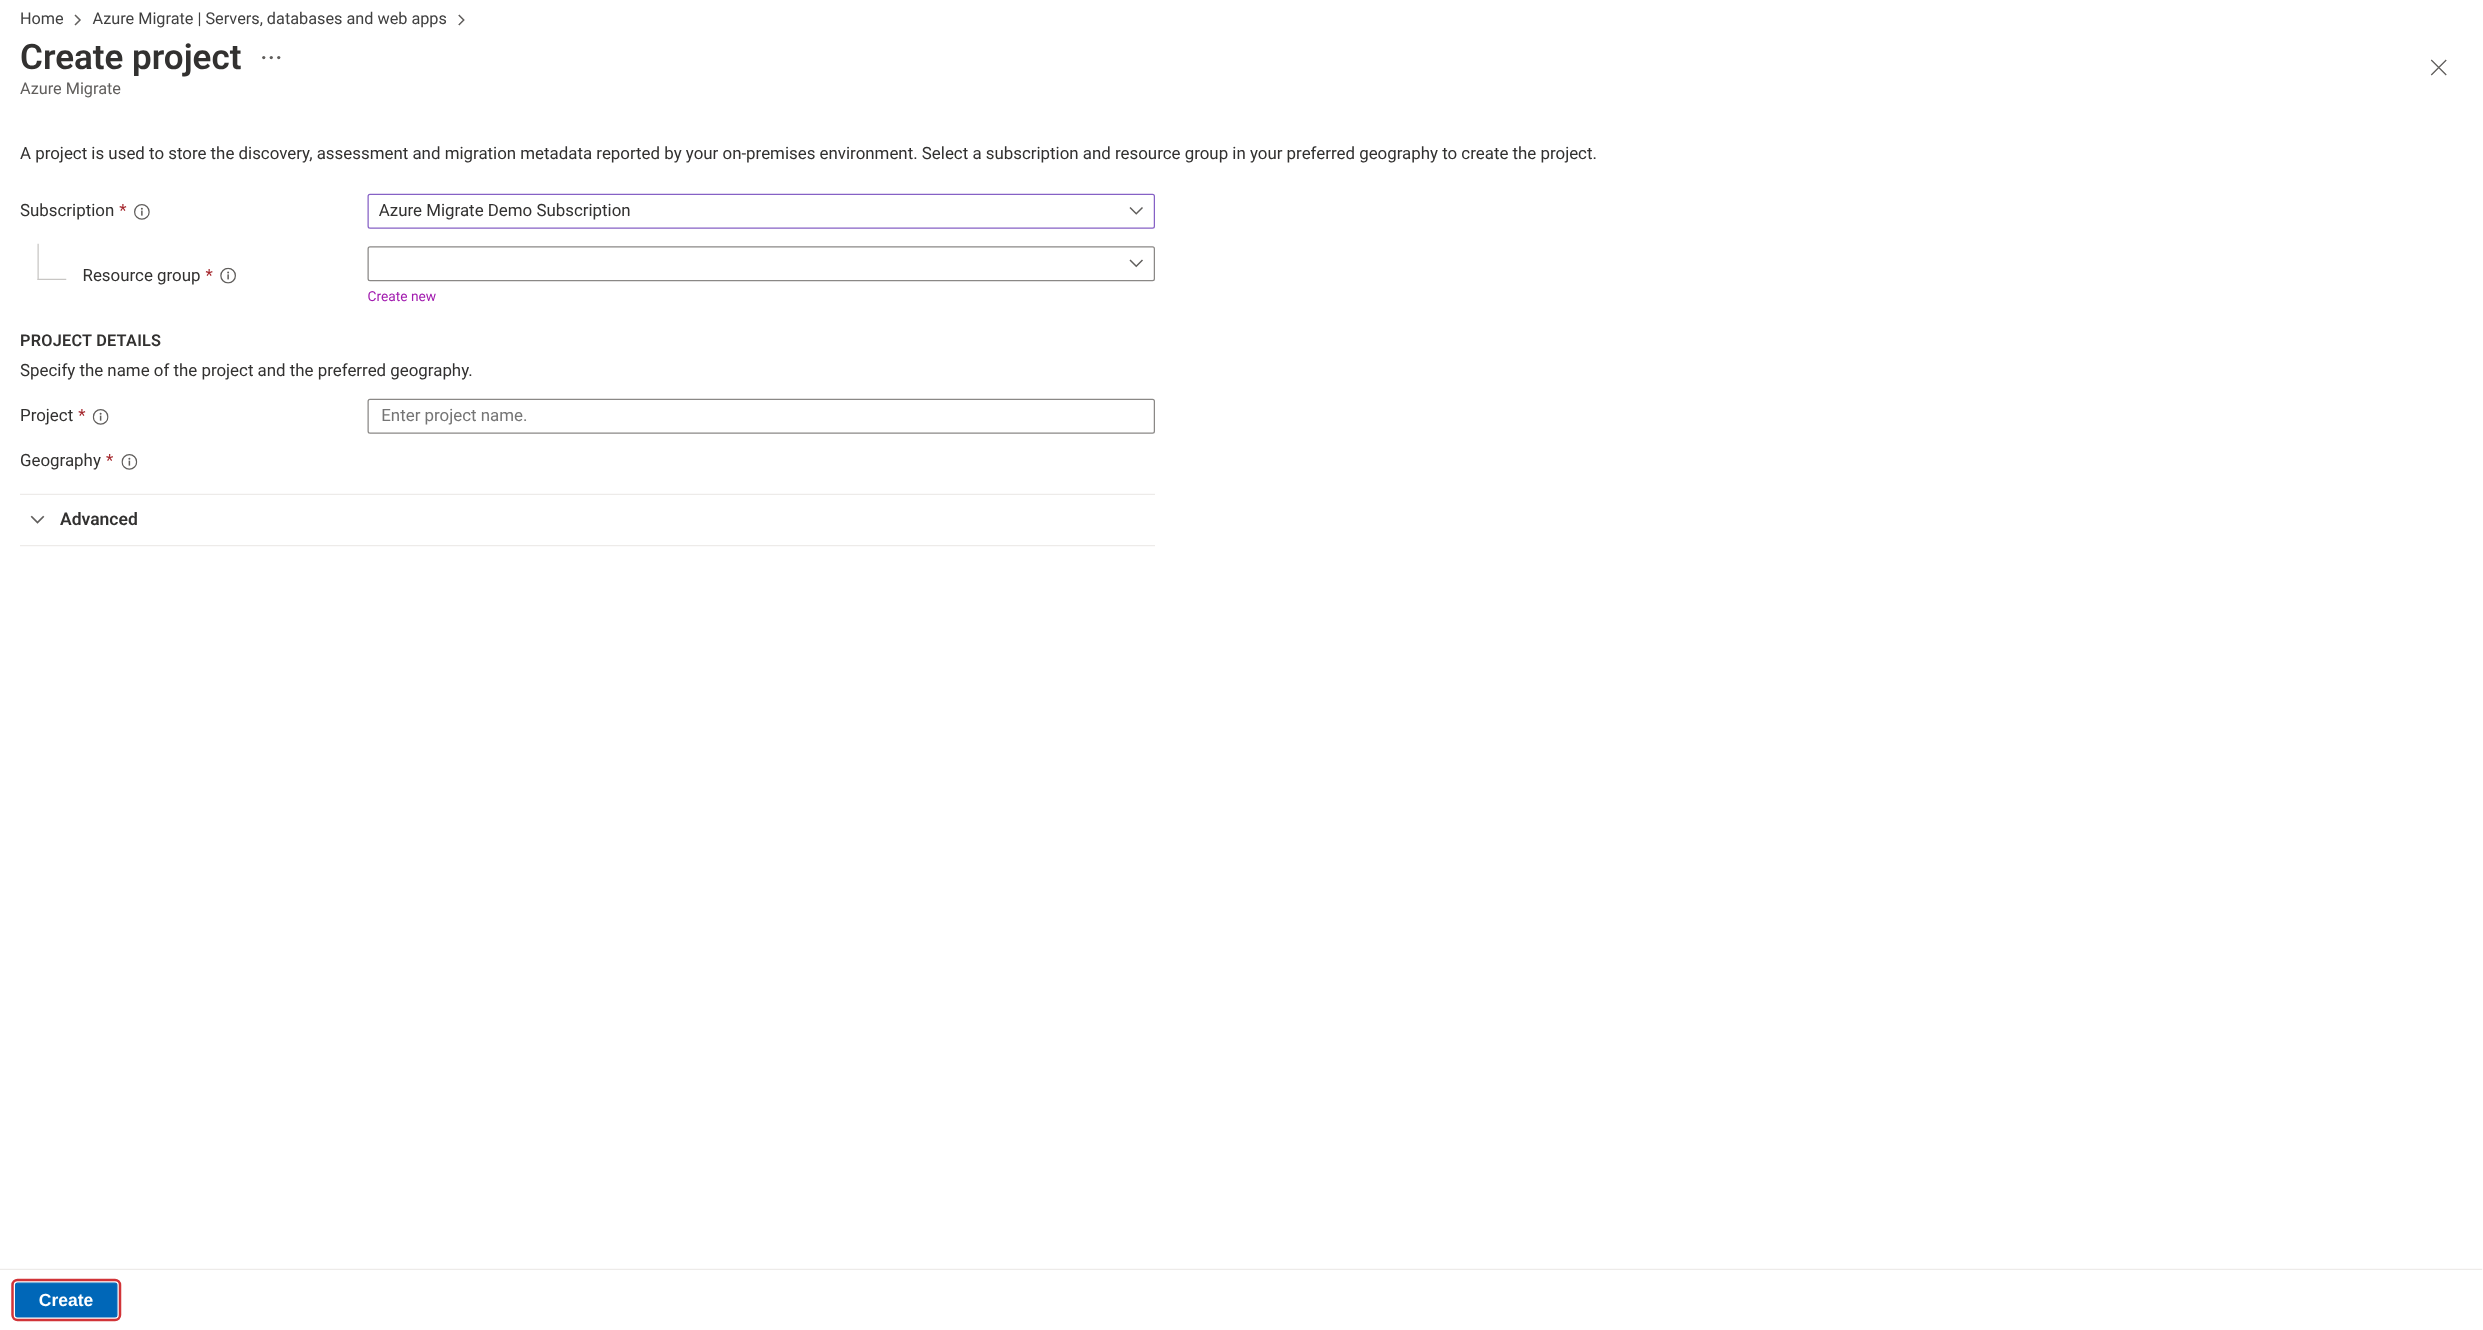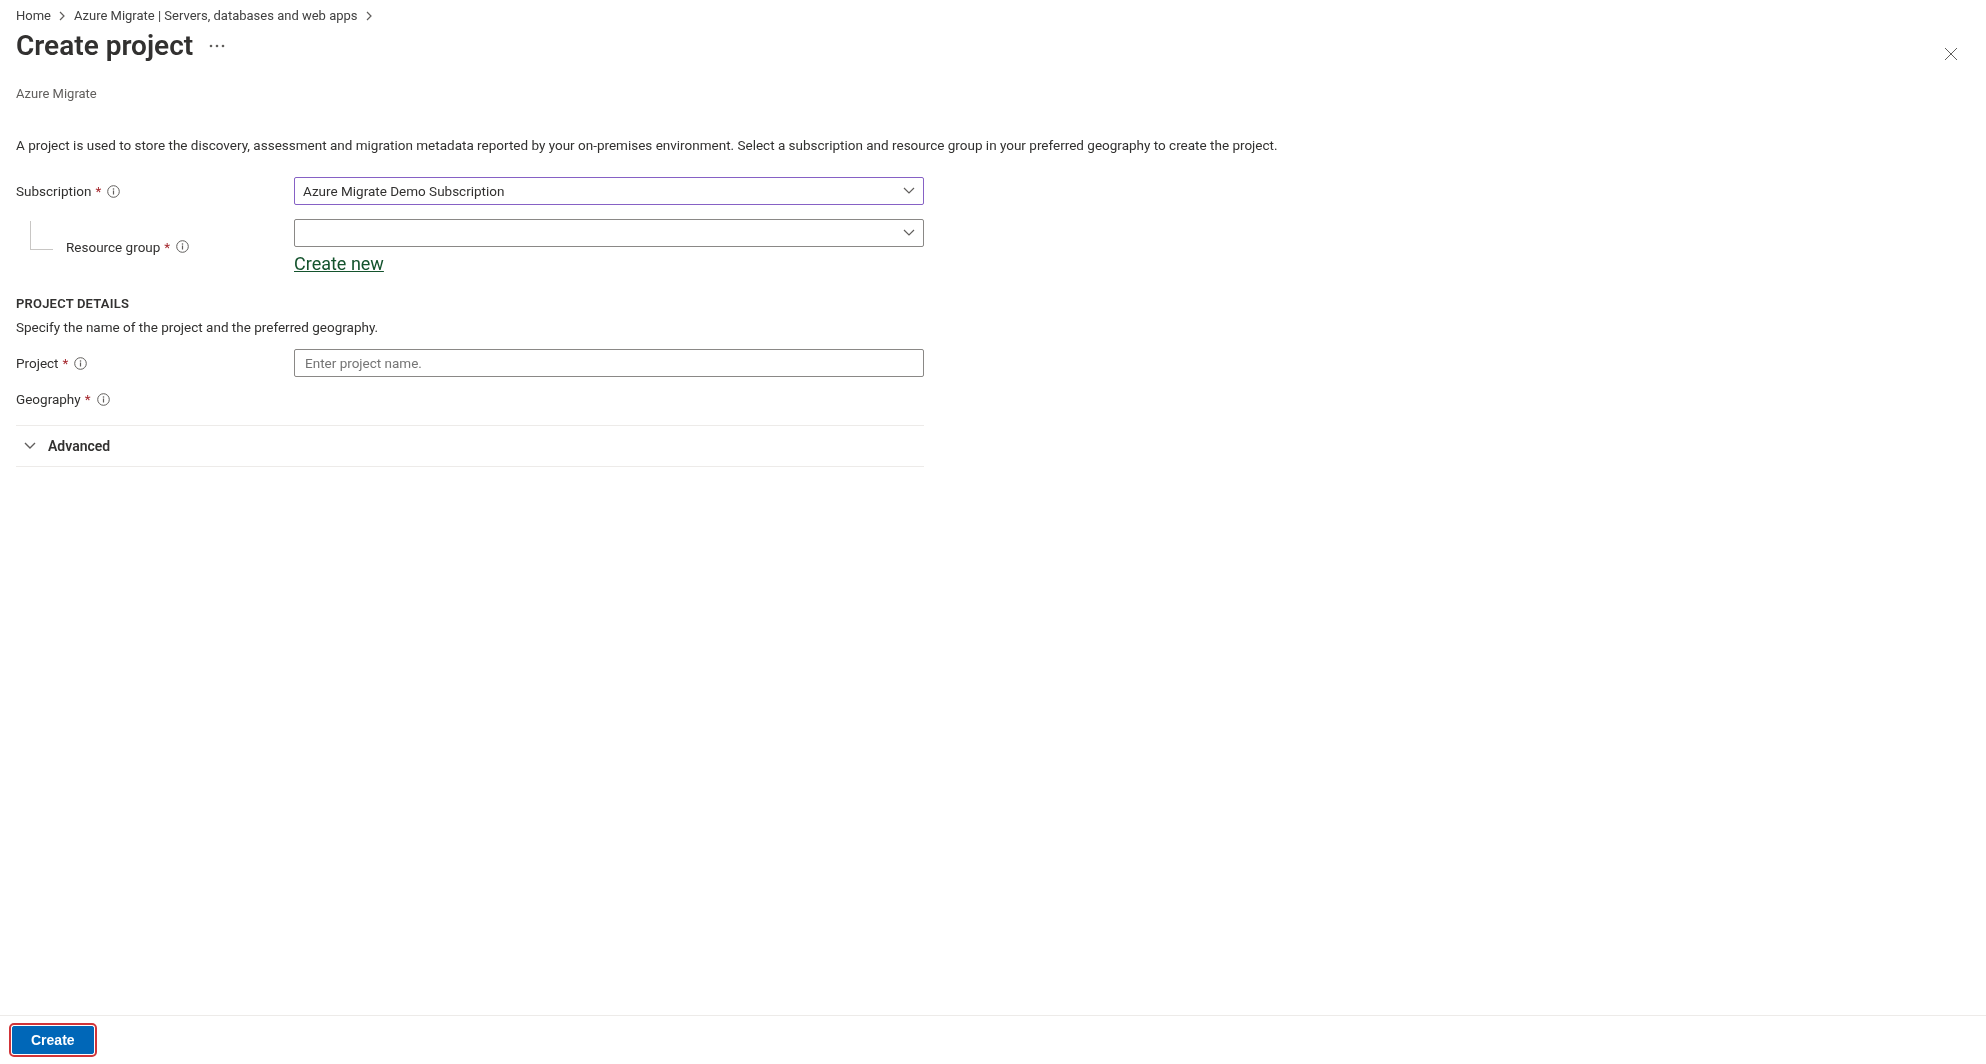--- a/index.html
+++ b/index.html
@@ -25,21 +25,21 @@
     font-size: 13px;
     margin-bottom: 6px;
   }
   .breadcrumb a { color: #404040; text-decoration: none; cursor: pointer; }
   .breadcrumb .sep { color: #605e5c; }
   .header-row {
     display: flex;
     align-items: flex-start;
     justify-content: space-between;
   }
-  .title-block { display: flex; flex-direction: column; gap: 22px; }
+  .title-block { display: flex; flex-direction: column; }
   .title-line { display: flex; align-items: center; gap: 16px; }
   h1 {
     font-size: 28px;
     font-weight: 600;
     margin: 0;
     color: #323130;
   }
   .subtitle {
     font-size: 13px;
     color: #605e5c;
@@ -106,23 +106,22 @@
     justify-content: space-between;
     cursor: pointer;
   }
   .select.focused, .textinput.focused { border-color: #8661c5; }
   .select .chev { color: #605e5c; display:inline-flex; }
   .textinput input {
     border: none; outline: none; width: 100%; font-size: 13.5px;
     font-family: inherit; background: transparent;
   }
   .link {
-    color: #14532d; font-size: 18px; margin-top: 6px; cursor: pointer;
+    color: #a21caf; font-size: 11px; margin-top: 6px; cursor: pointer;
     width: fit-content;
-    text-decoration: underline;
   }
   .section-heading {
     font-weight: 600; font-size: 13px; margin-top: 22px; margin-bottom: 8px;
     letter-spacing: 0.2px;
   }
   .section-desc { font-size: 13.5px; margin-bottom: 14px; }
   .advanced-row {
     border-top: 1px solid #edebe9;
     border-bottom: 1px solid #edebe9;
     padding: 12px 0;

